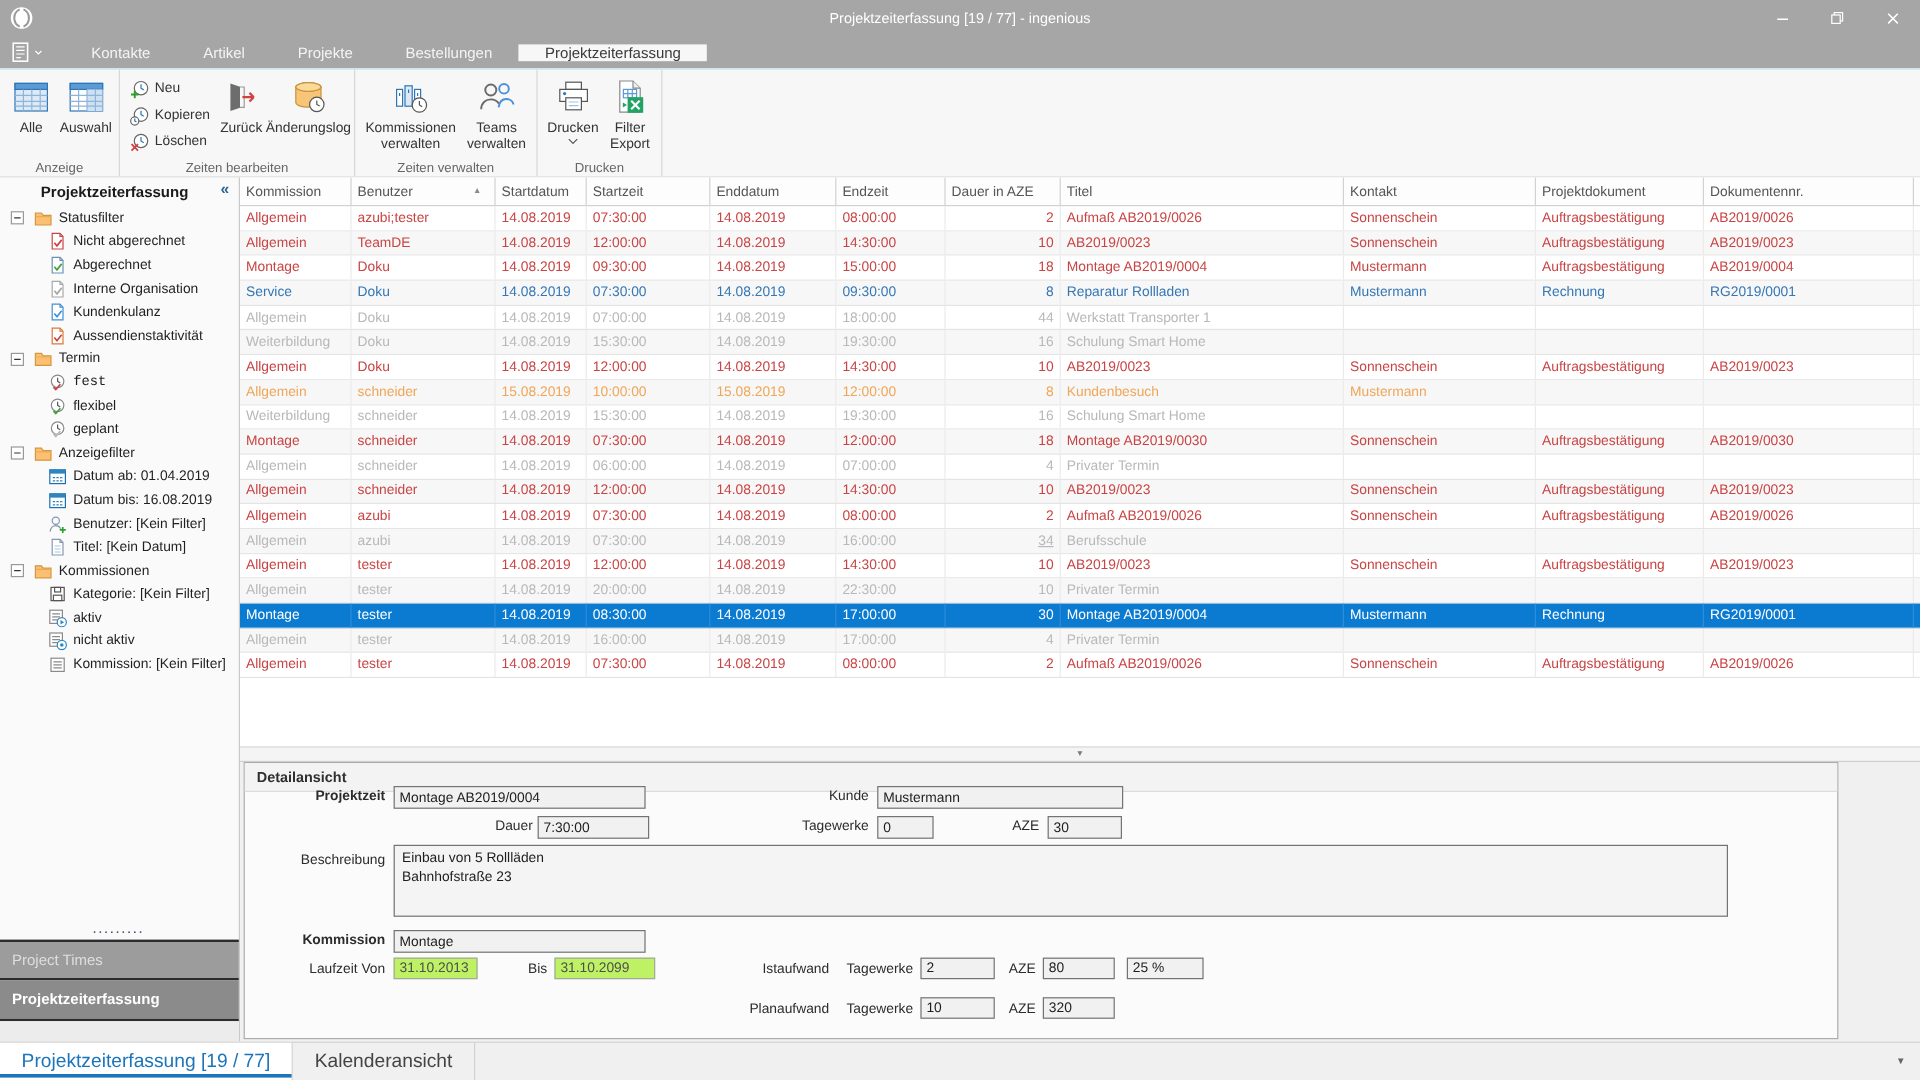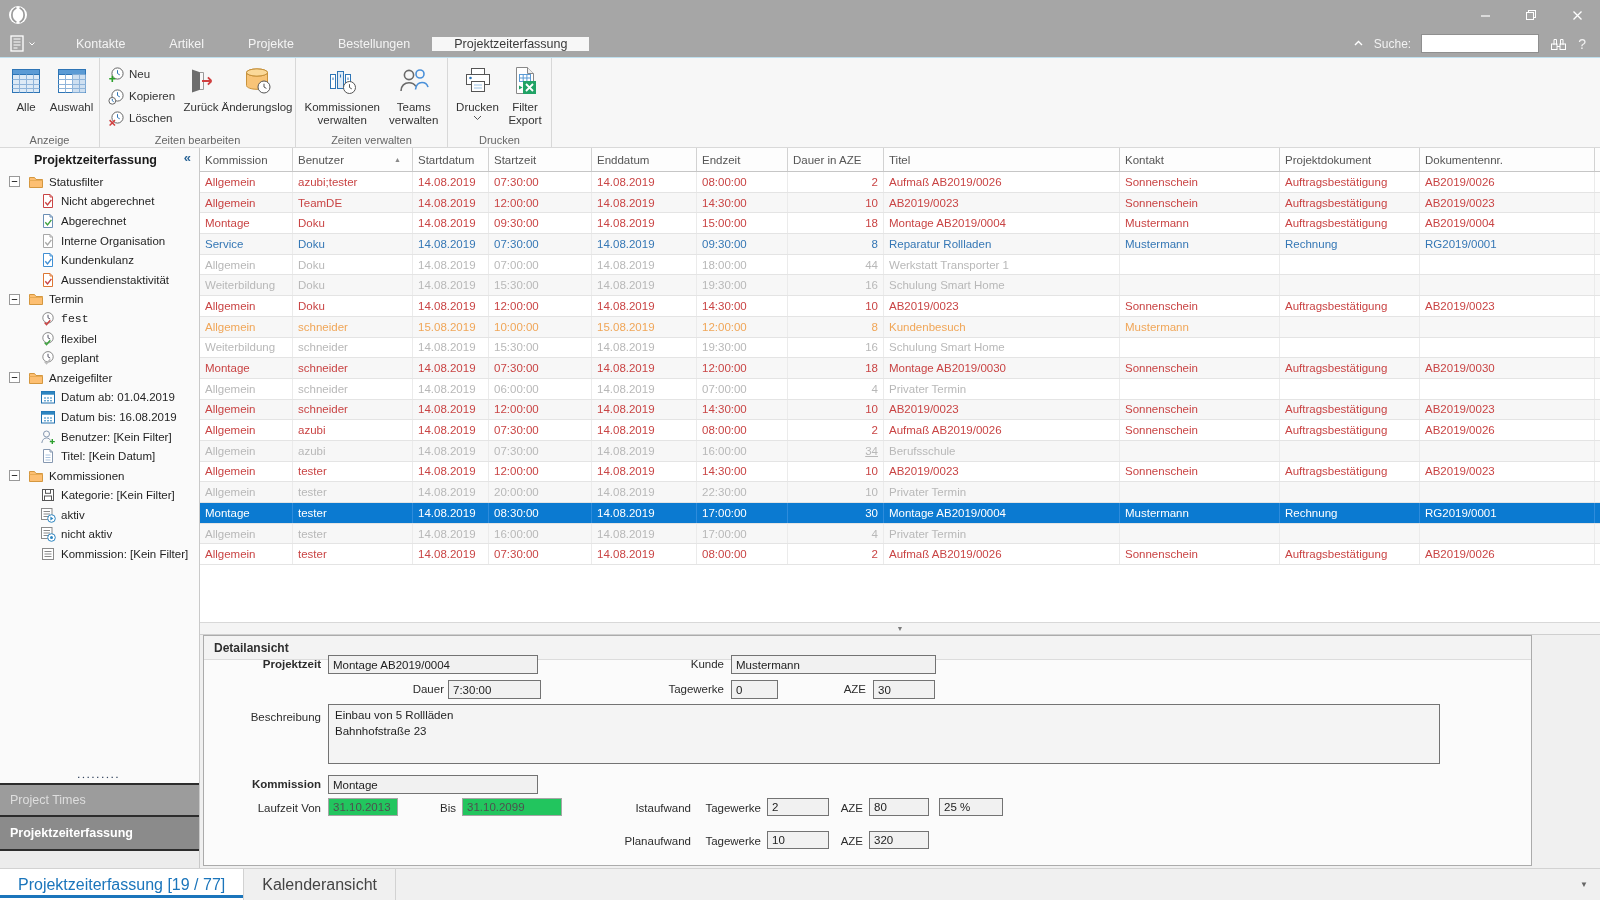--- a/index.html
+++ b/index.html
@@ -83,21 +83,21 @@
   
   .detailbg{position:absolute;left:200px;top:635px;width:1400px;height:233px;background:#f0f0f0;}
   .detail{position:absolute;left:203px;top:635px;width:1329px;height:231px;background:#fbfbfb;
           border:1px solid #ababab;}
   .dethead{position:absolute;left:0;right:0;top:0;height:24px;background:#f3f3f3;border-bottom:1px solid #dcdcdc;
            display:flex;align-items:center;padding-left:10px;font-weight:bold;font-size:12px;color:#2f2f2f;}
   .dlab{position:absolute;font-size:11.5px;color:#2c2c2c;text-align:right;}
   .dlab.b{font-weight:bold;}
   .fld{position:absolute;height:19px;background:#f1f1f1;border:1px solid #737373;font-size:11.5px;
        color:#1d1d1d;display:flex;align-items:center;padding:0 4px;}
-  .fld.dis{background:#22c55e;border-color:#a6a6a6;color:#4f4f4f;}
+  .fld.dis{background:#bef264;border-color:#a6a6a6;color:#4f4f4f;}
   .tarea{position:absolute;background:#f4f4f4;border:1px solid #737373;font-size:11.5px;color:#1d1d1d;
          padding:2px 6px;white-space:pre-line;line-height:1.4;}
 
   
   .tabbar{position:absolute;left:0;top:868px;width:1600px;height:32px;background:#f0f0f0;
           border-top:1px solid #d2d2d2;display:flex;}
   .btab{display:flex;align-items:center;justify-content:center;padding:0 18px;font-size:16px;color:#444;
         border-right:1px solid #d2d2d2;position:relative;height:100%;}
   .btab.active{background:#fff;color:#1b75bb;}
   .btab.active::after{content:"";position:absolute;left:0;right:0;bottom:2px;height:3px;background:#1b75bb;}
@@ -108,20 +108,21 @@
 
 <div id="stage">
 
   <div class="titlebar">
     <span class="applogo">
         <svg width="20" height="20" viewBox="0 0 20 20">
           <circle cx="10" cy="10" r="9" fill="#fff"></circle>
           <path d="M8.4 2.8a8 8 0 0 0 0 14.4M11.6 2.8a8 8 0 0 1 0 14.4" stroke="#9a9a9a" stroke-width="1.7" fill="none"></path>
         </svg>
       </span>
+    <div class="wtitle">Projektzeiterfassung [19 / 77] - ingenious</div>
     <div class="wctrls">
       <div class="wbtn">
           <span>
             <svg width="11" height="11" viewBox="0 0 11 11">
               <path d="M1 6h9" stroke="#fff" stroke-width="1.2"></path>
             </svg>
           </span>
         </div>
       <div class="wbtn">
           <span>
@@ -155,38 +156,20 @@
           </svg>
         </span>
     </div>
     <div class="mtabs" id="menu-tabs">
         <div class="mtab">Kontakte</div>
         <div class="mtab">Artikel</div>
         <div class="mtab">Projekte</div>
         <div class="mtab">Bestellungen</div>
         <div class="mtab active">Projektzeiterfassung</div>
       </div>
-    <div class="mright">
-      <span>
-          <svg width="11" height="9" viewBox="0 0 11 9">
-            <path d="M2 6l3.5-3.5L9 6" fill="none" stroke="#fff" stroke-width="1.4"></path>
-          </svg>
-        </span>
-      <span class="suche-lab">Suche:</span>
-      <input class="search-input" value="" style="">
-      <span>
-          <svg width="19" height="17" viewBox="0 0 19 17">
-            <path d="M5 10V4.5h2.5V10M11.5 10V4.5H14V10" fill="none" stroke="#fff"></path>
-            <rect x="2.5" y="9" width="5.5" height="5.5" fill="none" stroke="#fff"></rect>
-            <rect x="11" y="9" width="5.5" height="5.5" fill="none" stroke="#fff"></rect>
-            <path d="M8 11.5h3" stroke="#fff"></path>
-          </svg>
-        </span>
-      <span class="helpq">?</span>
-    </div>
   </div>
 
   <div class="ribbon">
     <div class="rgroup" style="width:100px">
       <div class="bigbtn">
         <span class="bicon">
             <svg width="30" height="30" viewBox="0 0 30 30">
               <rect x="1.5" y="3.5" width="27" height="23" fill="#ddeaf6" stroke="#2e75b6"></rect>
               <rect x="1.5" y="3.5" width="27" height="5" fill="#5b9bd5" stroke="#2e75b6"></rect>
               <path d="M1.5 13.5h27M1.5 18.5h27M1.5 22.5h27M8.5 8.5v18M15.5 8.5v18M22.5 8.5v18" stroke="#8fb4da" fill="none"></path>
@@ -881,21 +864,21 @@
     <div class="dlab" style="left:0;width:117px;top:75px">Beschreibung</div>
     <div class="tarea" style="left:124px;top:68px;width:1112px;height:60px">Einbau von 5 Rollläden
 Bahnhofstraße 23</div>
 
     <div class="dlab b" style="left:0;width:117px;top:142px">Kommission</div>
     <div class="fld" style="left:124px;top:139px;width:210px">Montage</div>
 
     <div class="dlab" style="left:0;width:117px;top:166px">Laufzeit Von</div>
     <div class="fld dis" style="left:124px;top:162px;width:70px;height:18px">31.10.2013</div>
     <div class="dlab" style="left:200px;width:52px;top:166px">Bis</div>
-    <div class="fld dis" style="left:258px;top:162px;width:100px;height:18px">31.10.2099</div>
+    <div class="fld dis" style="left:258px;top:162px;width:84px;height:18px">31.10.2099</div>
 
     <div class="dlab" style="left:387px;width:100px;top:166px">Istaufwand</div>
     <div class="dlab" style="left:497px;width:60px;top:166px">Tagewerke</div>
     <div class="fld" style="left:563px;top:162px;width:62px;height:18px">2</div>
     <div class="dlab" style="left:599px;width:60px;top:166px">AZE</div>
     <div class="fld" style="left:665px;top:162px;width:60px;height:18px">80</div>
     <div class="fld" style="left:735px;top:162px;width:64px;height:18px">25 %</div>
 
     <div class="dlab" style="left:387px;width:100px;top:199px">Planaufwand</div>
     <div class="dlab" style="left:497px;width:60px;top:199px">Tagewerke</div>

